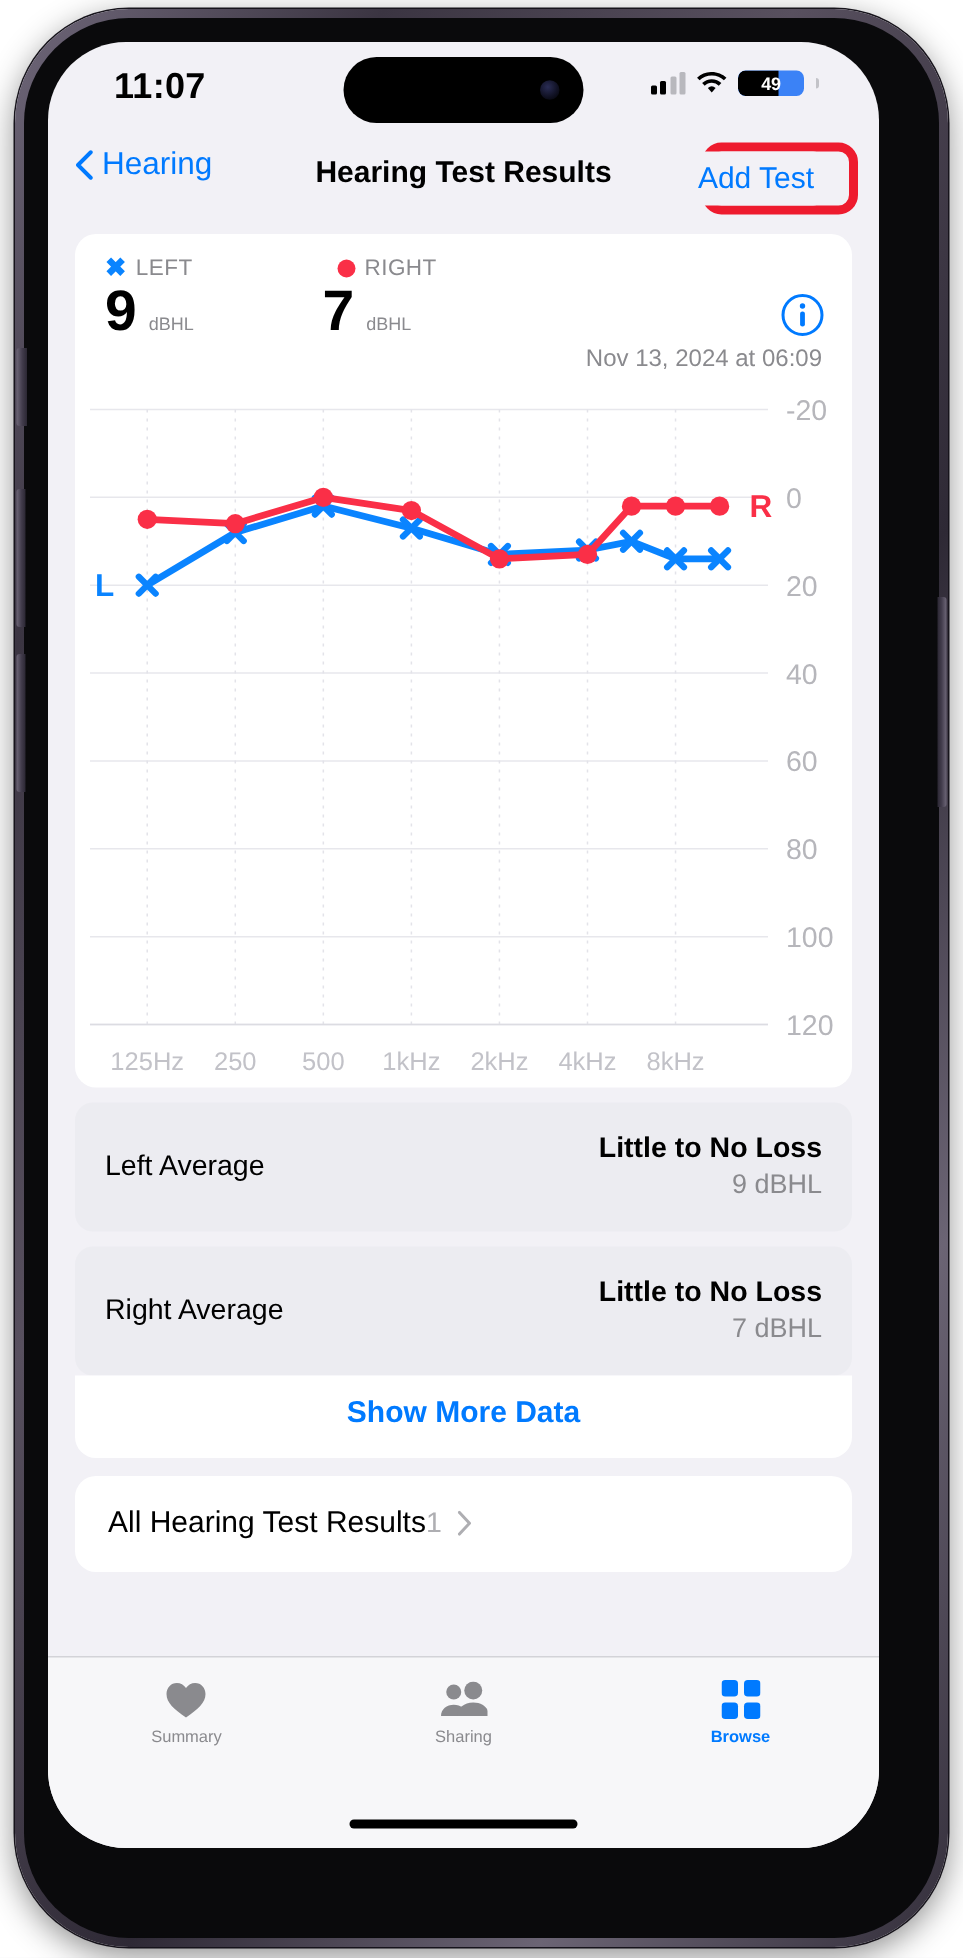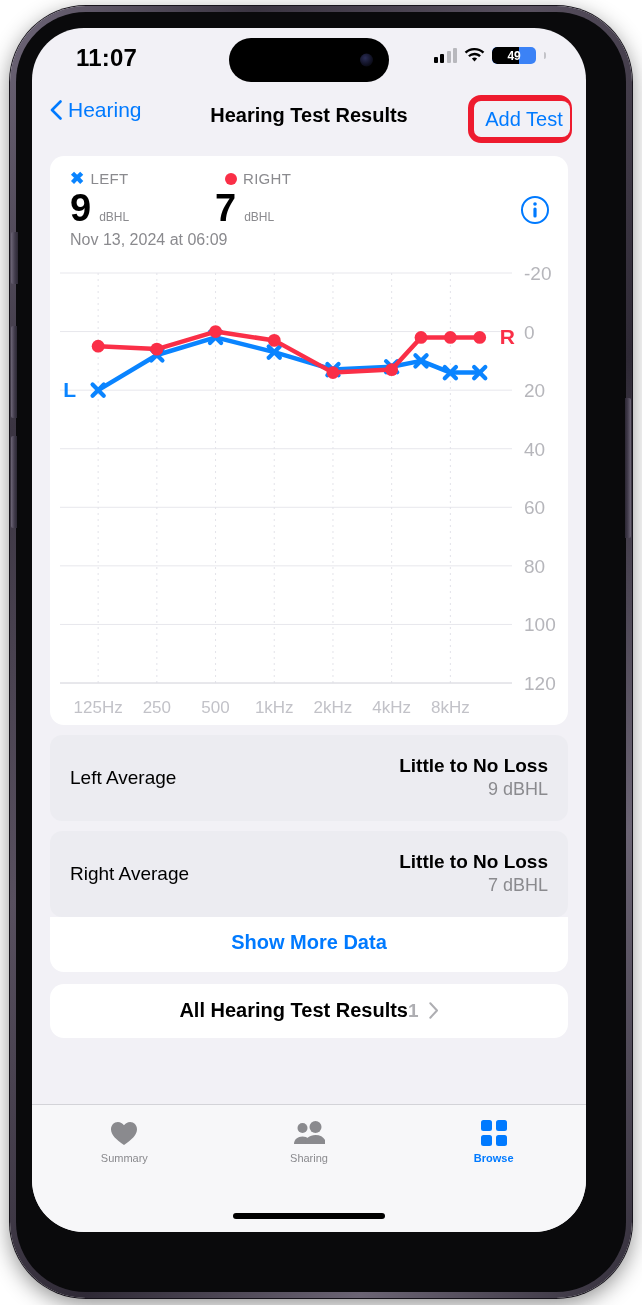--- a/index.html
+++ b/index.html
@@ -49,59 +49,59 @@
   #battery-cap{width:2px;height:7px;background:#c3c3c8;border-radius:0 2px 2px 0;margin-left:1px;}
 
   
   #nav-bar{position:absolute;left:0;top:62px;width:554px;height:60px;}
   #nav-back{position:absolute;left:18px;top:8px;display:flex;align-items:center;gap:6px;color:#007aff;
             font-size:21px;cursor:pointer;}
   #chevron-left-icon{width:12px;height:20px;}
   #nav-title{position:absolute;left:0;top:14px;width:554px;text-align:center;font-size:20px;font-weight:700;color:#000;}
   #add-test-highlight{position:absolute;right:14px;top:5px;width:104px;height:48px;border-radius:13px;
                       border:6px solid #ee1b2e;box-sizing:border-box;}
-  #add-test-button{position:absolute;right:16px;top:11px;width:92px;height:36px;border-radius:8px;background:#f2f1f6;
+  #add-test-button{position:absolute;right:36px;top:11px;width:92px;height:36px;border-radius:8px;background:#f2f1f6;
                    display:flex;align-items:center;justify-content:center;color:#007aff;font-size:20px;cursor:pointer;}
 
   
   #content{position:absolute;left:0;top:122px;width:554px;height:955px;background:#f2f1f6;overflow:hidden;}
 
   .card{background:#fff;border-radius:14px;margin:0 18px 10px;}
   #chart-card{padding:14px 0 6px;margin-top:6px;}
 
   
   #legend-row{display:flex;padding:0 20px;align-items:center;gap:10px;}
   .legend{display:flex;align-items:center;gap:6px;font-size:15px;color:#8a8a8e;letter-spacing:.3px;}
   #legend-left{width:145px;}
   #x-mark{color:#0a84ff;font-size:17px;font-weight:800;line-height:1;}
   #dot-mark{width:12px;height:12px;border-radius:50%;background:#fa2f47;}
   #value-row{display:flex;padding:2px 20px 0;align-items:flex-end;position:relative;}
   .val-group{display:flex;align-items:baseline;gap:8px;}
   #val-left-group{width:145px;}
   .big-num{font-size:38px;font-weight:700;color:#000;line-height:1.05;}
   .unit{font-size:12px;color:#8a8a8e;}
   #info-icon-btn{position:absolute;right:18px;bottom:4px;width:30px;height:30px;cursor:pointer;}
-  #date-line{padding:2px 20px 0;font-size:16px;color:#8a8a8e;}
+  #date-line{padding:2px 20px 0;font-size:16px;color:#8a8a8e;text-align:right;}
 
   
   #chart-wrap{position:relative;margin:10px 0 0;height:460px;}
   #chart-svg{display:block;}
 
   
   .avg-row{margin:0 18px 10px;background:#ececf1;border-radius:12px;height:86px;display:flex;align-items:center;
            justify-content:space-between;padding:0 20px;box-sizing:border-box;}
   .avg-label{font-size:19px;color:#000;}
   .avg-right{text-align:right;}
   .avg-status{font-size:19px;font-weight:700;color:#000;}
   .avg-value{font-size:18px;color:#8a8a8e;margin-top:2px;}
 
   #show-more-data{text-align:center;color:#007aff;font-size:20px;font-weight:600;padding:14px 0 18px;cursor:pointer;}
 
-  #all-results-row{margin:12px 18px 0;background:#fff;border-radius:14px;height:54px;display:flex;align-items:center;
-                   justify-content:center;padding:0 22px;box-sizing:border-box;cursor:pointer;font-weight:bold;}
+  #all-results-row{margin:12px 18px 0;background:#fff;border-radius:14px;height:64px;display:flex;align-items:center;
+                   justify-content:flex-start;padding:0 22px;box-sizing:border-box;cursor:pointer;}
   #all-results-label{font-size:20px;color:#000;}
   #all-results-right{display:flex;align-items:center;gap:10px;color:#aeaeb2;font-size:19px;}
   #chevron-right-icon{width:10px;height:17px;}
 
   #about-heading{margin:40px 18px 0;font-size:25px;font-weight:700;color:#000;}
 
   
   #tab-bar{position:absolute;left:0;bottom:0;width:554px;height:127px;
            background:rgba(246,246,249,.94);border-top:.5px solid #d3d3d8;}
   #tabs{display:flex;padding-top:14px;}

